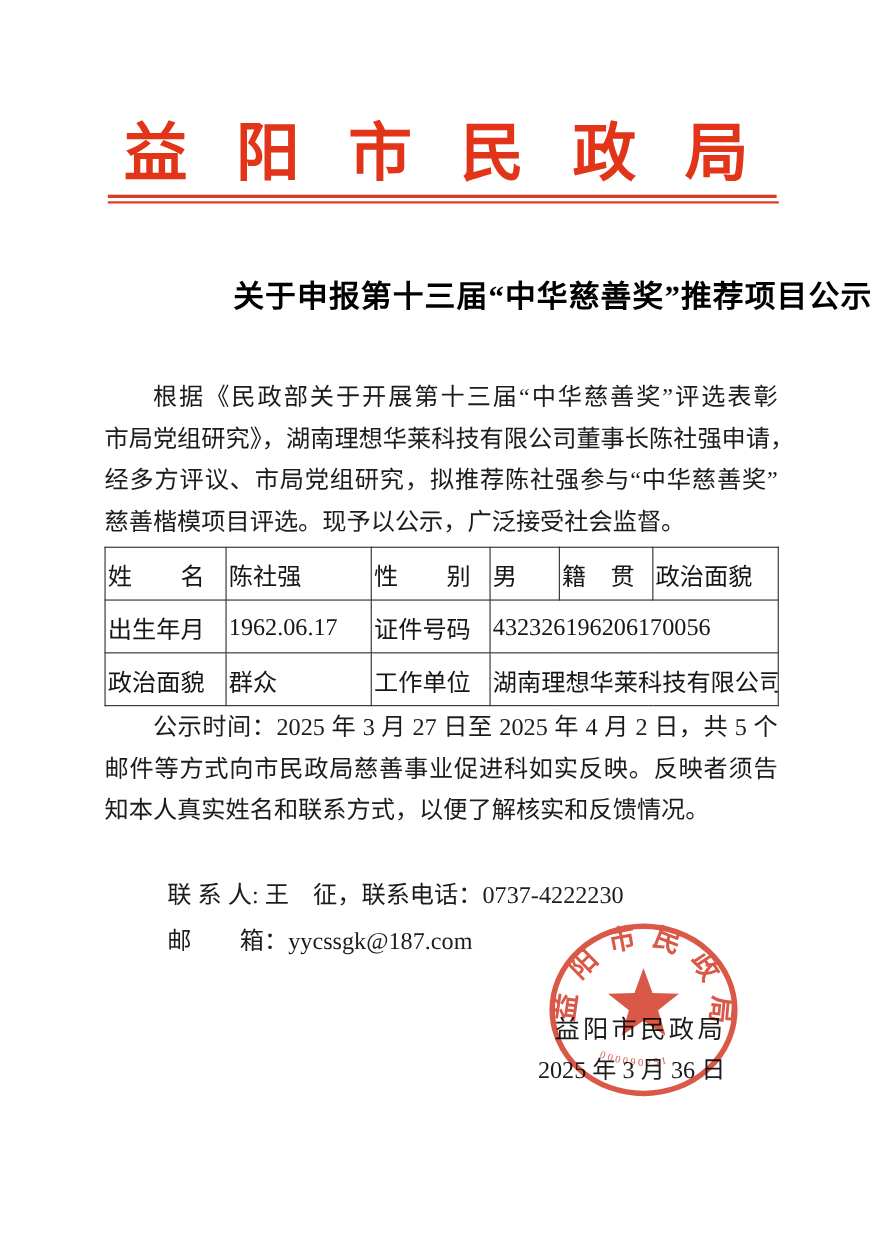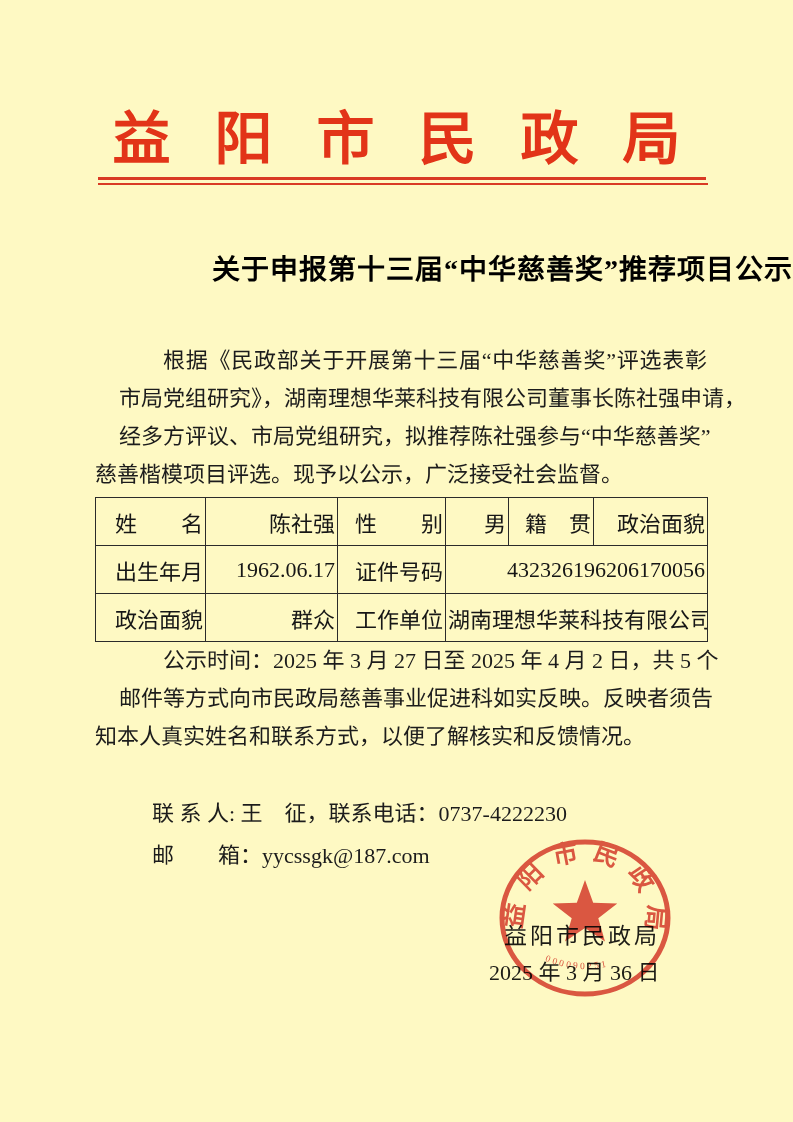--- a/index.html
+++ b/index.html
@@ -1,18 +1,18 @@
 <!DOCTYPE html>
 <html lang="zh-CN"><head>
 <meta charset="utf-8">
 <style>
   html,body { margin:0; padding:0; background:#e9e9e9; }
   .page {
     position:relative; width:793px; height:1122px; margin:0 auto;
-    background:#fef9c3; overflow:hidden;
+    background:#ffffff; overflow:hidden;
     font-family:"Liberation Serif", serif; color:#1c1c1c;
   }
   
   .agency {
     position:absolute; top:92px; left:0; width:100%;
     text-align:center; font-size:58px; font-weight:bold;
     color:#e23418; letter-spacing:44px; padding-left:44px;
     box-sizing:border-box; white-space:nowrap;
   }
   .rule { position:absolute; left:98px; width:608px; background:#d93a24; }
@@ -25,31 +25,31 @@
     letter-spacing:1px; white-space:nowrap;
   }
   
   .para {
     position:absolute; left:95px; width:612px;
     font-size:22px; line-height:38px;
   }
   .para1 { top:342px; }
   .para2 { top:642px; }
   .line  { white-space:nowrap; }
-  .jline { text-align:justify; text-align-last:justify;margin-left:24px; }
+  .jline { text-align:justify; text-align-last:justify; }
   .indent { text-indent:44px; }
   
   .info-table {
     position:absolute; left:95px; top:497px; width:612px;
     border-collapse:collapse; table-layout:fixed;
     font-size:22px; color:#161616;
   }
   .info-table td {
     border:1.5px solid #2b2b2b; height:47px;
-    text-align:right; vertical-align:middle;
+    text-align:left; vertical-align:middle;
     padding:0 2px; overflow:hidden; white-space:nowrap;
   }
   
   .contact {
     position:absolute; left:152px; top:793px; width:520px;
     font-size:22px; line-height:42px; white-space:nowrap;
   }
   
   .seal { position:absolute; left:497px; top:830px; width:176px; height:176px; opacity:.87; z-index:1; }
   .sig-org {

